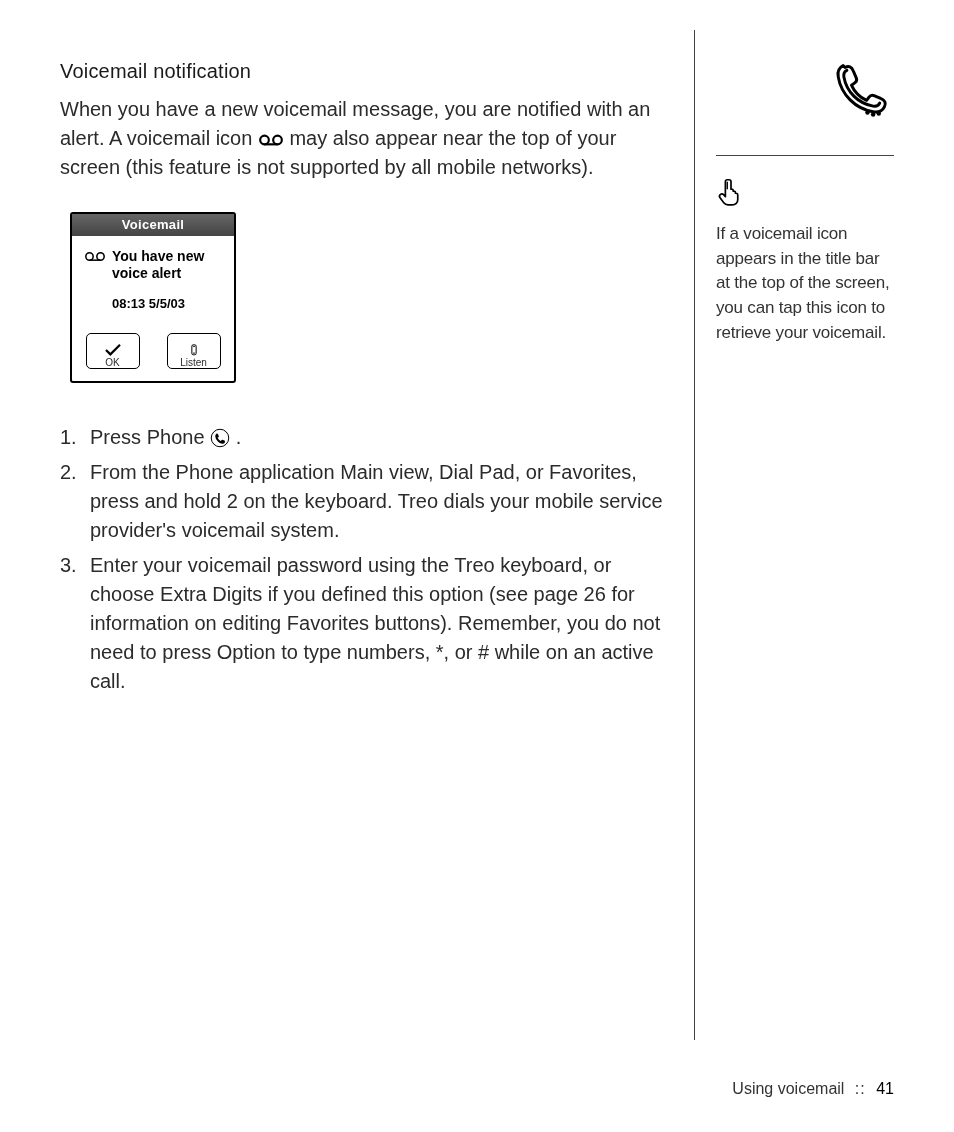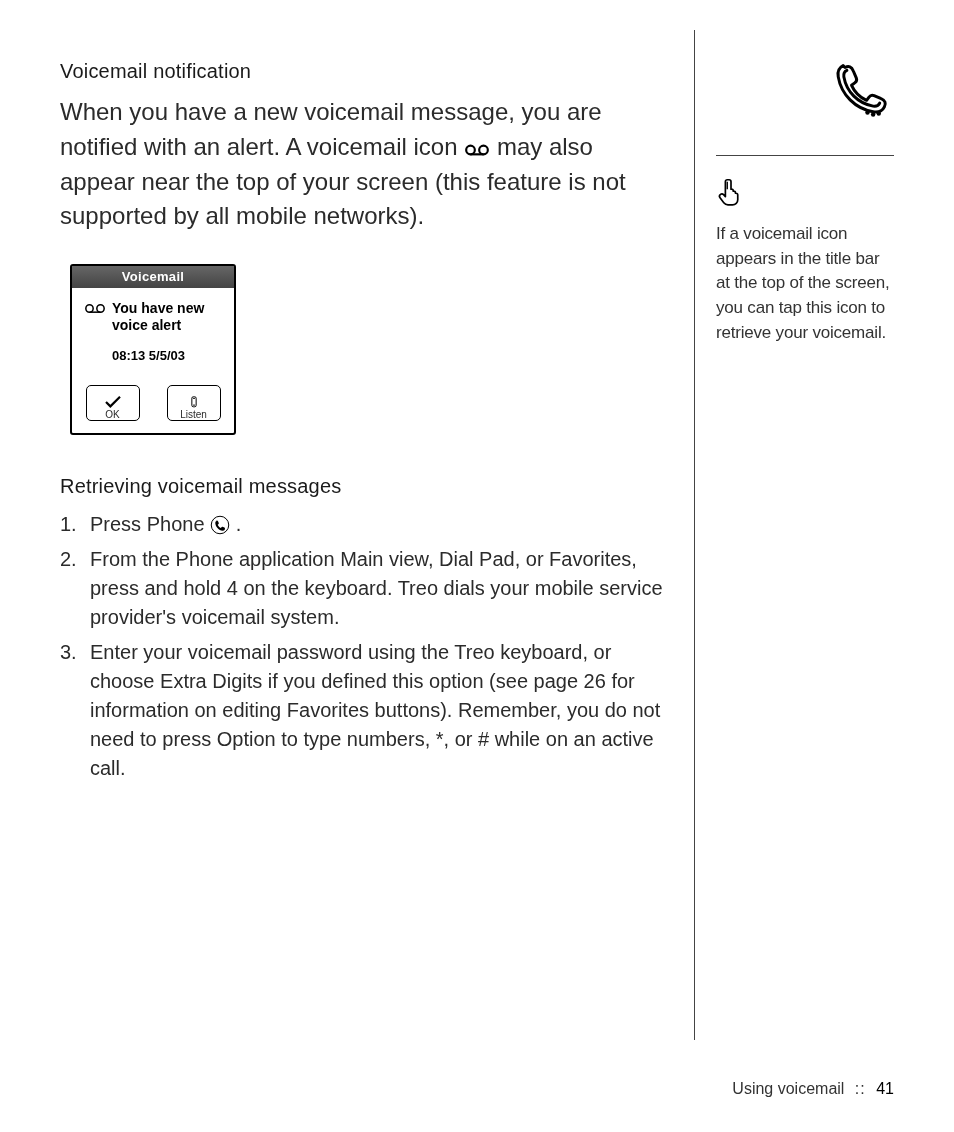--- a/index.html
+++ b/index.html
@@ -49,21 +49,21 @@
     padding-right: 4px;
   }
   h2.sect {
     font-size: 20px;
     font-weight: 300;
     letter-spacing: 0.2px;
     margin-bottom: 12px;
     color: #1a1a1a;
   }
   .body-text {
-    font-size: 24px;
+    font-size: 20px;
     line-height: 1.45;
     font-weight: 300;
     color: #2b2b2b;
   }
   .inline-icon {
     display: inline-block;
     vertical-align: -2px;
     width: 26px;
     height: 14px;
   }
@@ -217,39 +217,38 @@
               <rect x="4" y="1" width="6" height="14" rx="2" fill="none" stroke="#000" stroke-width="1.4"></rect>
               <rect x="5.5" y="2.5" width="3" height="1.3" fill="#000"></rect>
               <rect x="5.5" y="12" width="3" height="1.3" fill="#000"></rect>
             </svg>
           </span>
           <span>Listen</span>
         </div>
       </div>
     </div>
 
-    <h2 class="sect">Retrieving voicemail messages</h2>
 
     <div class="ol">
       <div class="li">
         <div class="num">1.</div>
         <div class="txt">
           <span>Press Phone </span>
           <span class="inline-phone-icon">
             <svg viewBox="0 0 24 24" width="20" height="20">
               <circle cx="12" cy="12" r="10.5" fill="none" stroke="#000" stroke-width="1.2"></circle>
               <path d="M7.5 6.8 c1.2 -0.3 1.9 0.1 2.4 1.3 l0.6 1.5 c0.2 0.6 0 1 -0.5 1.4 l-0.8 0.6 c0.9 1.8 2.1 3 3.9 3.9 l0.6 -0.8 c0.4 -0.5 0.8 -0.7 1.4 -0.5 l1.5 0.6 c1.2 0.5 1.6 1.2 1.3 2.4 c-0.3 1.2 -1.4 1.8 -2.8 1.6 c-4.6 -0.7 -8 -4.1 -8.7 -8.7 c-0.2 -1.4 0.4 -2.5 1.6 -2.8 z" fill="#000"></path>
             </svg>
           </span>
           <span>.</span>
         </div>
       </div>
       <div class="li">
         <div class="num">2.</div>
-        <div class="txt">From the Phone application Main view, Dial Pad, or Favorites, press and hold 4 on the keyboard. Treo dials your mobile service provider's voicemail system.</div>
+        <div class="txt">From the Phone application Main view, Dial Pad, or Favorites, press and hold 2 on the keyboard. Treo dials your mobile service provider's voicemail system.</div>
       </div>
       <div class="li">
         <div class="num">3.</div>
         <div class="txt">Enter your voicemail password using the Treo keyboard, or choose Extra Digits if you defined this option (see page 26 for information on editing Favorites buttons). Remember, you do not need to press Option to type numbers, *, or # while on an active call.</div>
       </div>
     </div>
   </div>
 
   <div class="sidebar-wrap">
     <div class="vline"></div>

